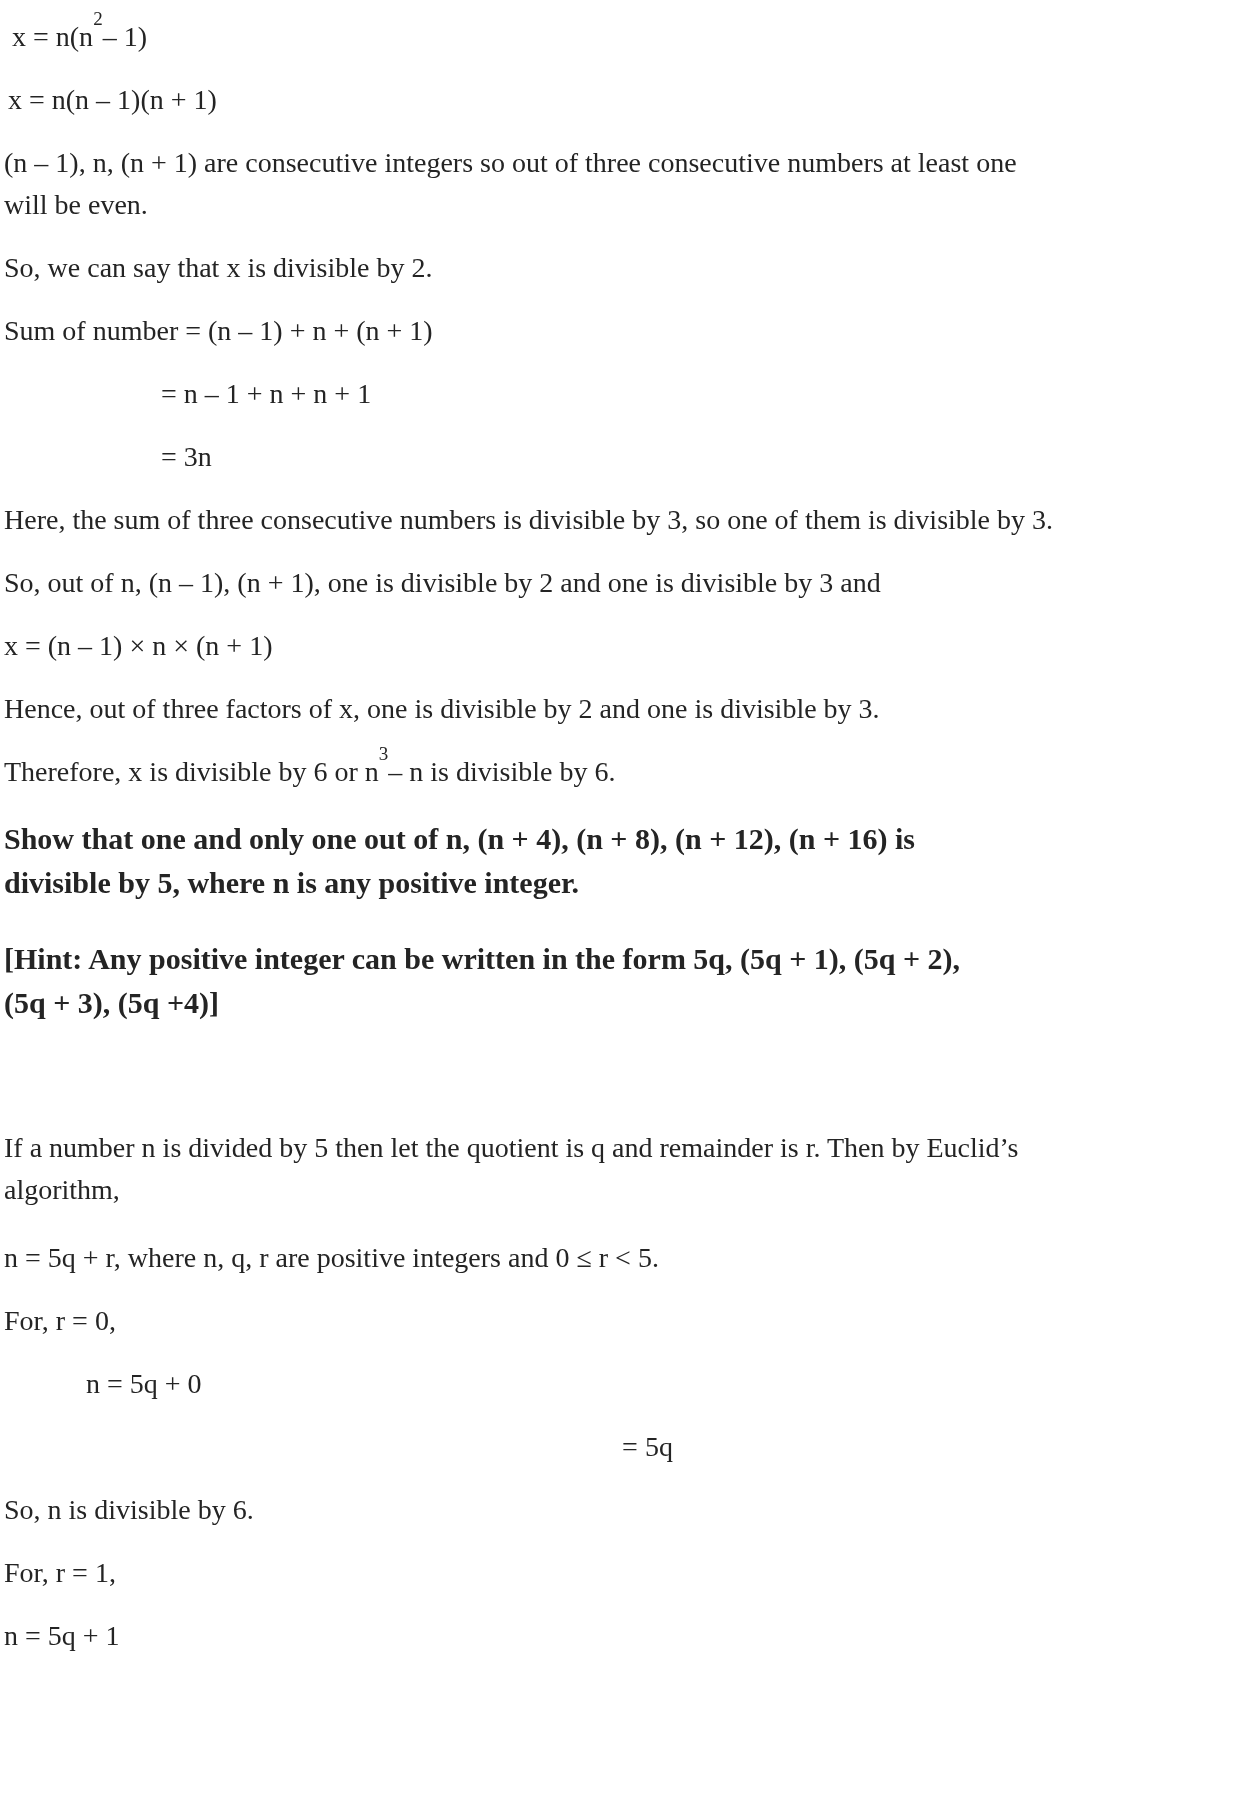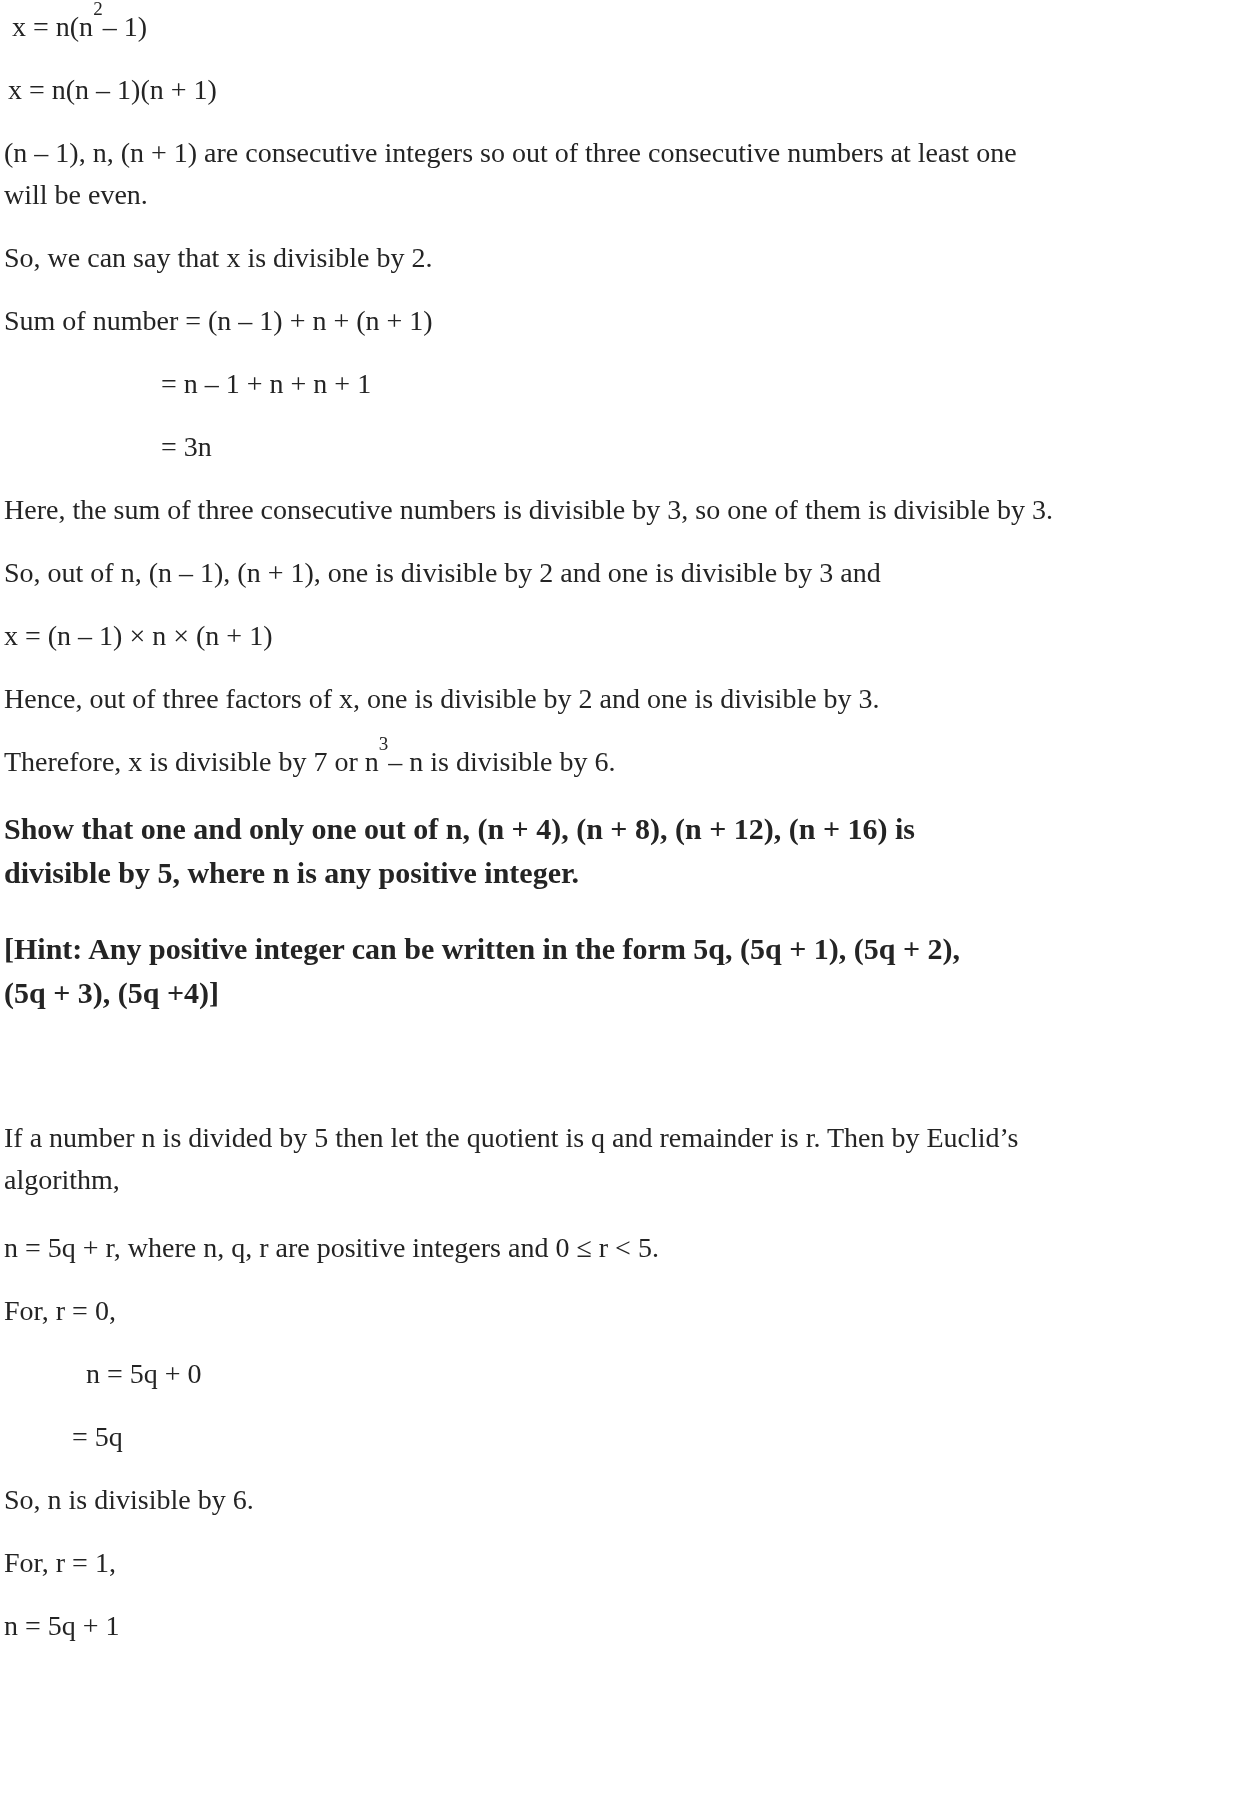--- a/index.html
+++ b/index.html
@@ -5,21 +5,21 @@
   html, body {
     margin: 0;
     padding: 0;
     background: #ffffff;
   }
   .page {
     position: relative;
     width: 1247px;
     height: 1800px;
     box-sizing: border-box;
-    padding: 6px 4px 0 4px;
+    padding: 16px 4px 0 4px;
     overflow: hidden;
     background: #ffffff;
     color: #242424;
     font-family: "Liberation Serif", "DejaVu Serif", serif;
   }
   .line {
     font-size: 28px;
     line-height: 42px;
     margin: 0 0 21px 0;
     white-space: nowrap;
@@ -27,21 +27,21 @@
   .wrap2 {
     margin: 0 0 21px 0;
   }
   .wrap2 .line {
     margin: 0;
   }
   .eq1-indent { padding-left: 8px; }
   .eq2-indent { padding-left: 4px; }
   .indent-sum { margin-left: 157px; }
   .indent-n5q { margin-left: 82px; }
-  .indent-5q  { margin-left: 68px; }
+  .indent-5q  { margin-left: 48px; text-align: center; }
   sup.exp {
     font-size: 19px;
     line-height: 0;
     position: relative;
     top: -0.55em;
   }
   .q-heading {
     font-size: 30px;
     line-height: 46px;
     font-weight: bold;
@@ -87,21 +87,21 @@
   <div class="line indent-sum">= 3n</div>
 
   <div class="line">Here, the sum of three consecutive numbers is divisible by 3, so one of them is divisible by 3.</div>
 
   <div class="line">So, out of n, (n – 1), (n + 1), one is divisible by 2 and one is divisible by 3 and</div>
 
   <div class="line">x = (n – 1) × n × (n + 1)</div>
 
   <div class="line">Hence, out of three factors of x, one is divisible by 2 and one is divisible by 3.</div>
 
-  <div class="line"><span>Therefore, x is divisible by 7 or n</span><sup class="exp">3</sup><span>– n is divisible by 6.</span></div>
+  <div class="line"><span>Therefore, x is divisible by 6 or n</span><sup class="exp">3</sup><span>– n is divisible by 6.</span></div>
 
 
   <div class="wrap2 q-statement">
     <div class="line q-text">Show that one and only one out of n, (n + 4), (n + 8), (n + 12), (n + 16) is</div>
     <div class="line q-text">divisible by 5, where n is any positive integer.</div>
   </div>
 
   <div class="wrap2 q-hint">
     <div class="line q-text">[Hint: Any positive integer can be written in the form 5q, (5q + 1), (5q + 2),</div>
     <div class="line q-text">(5q + 3), (5q +4)]</div>

